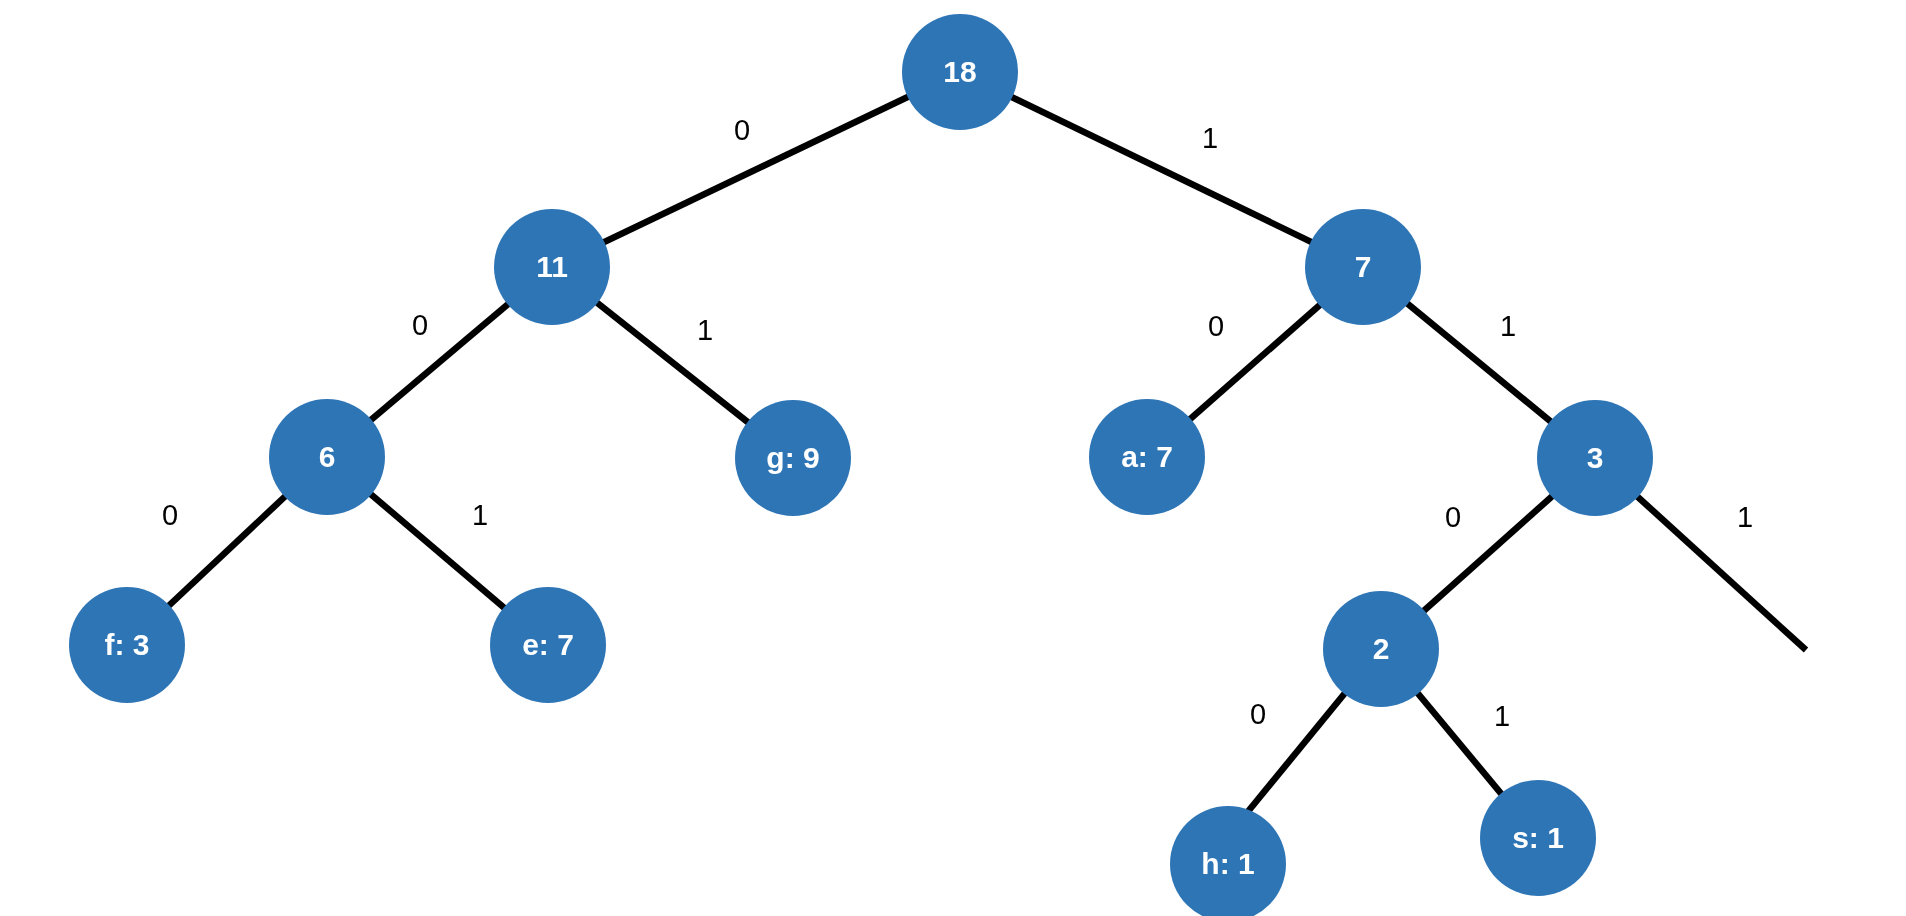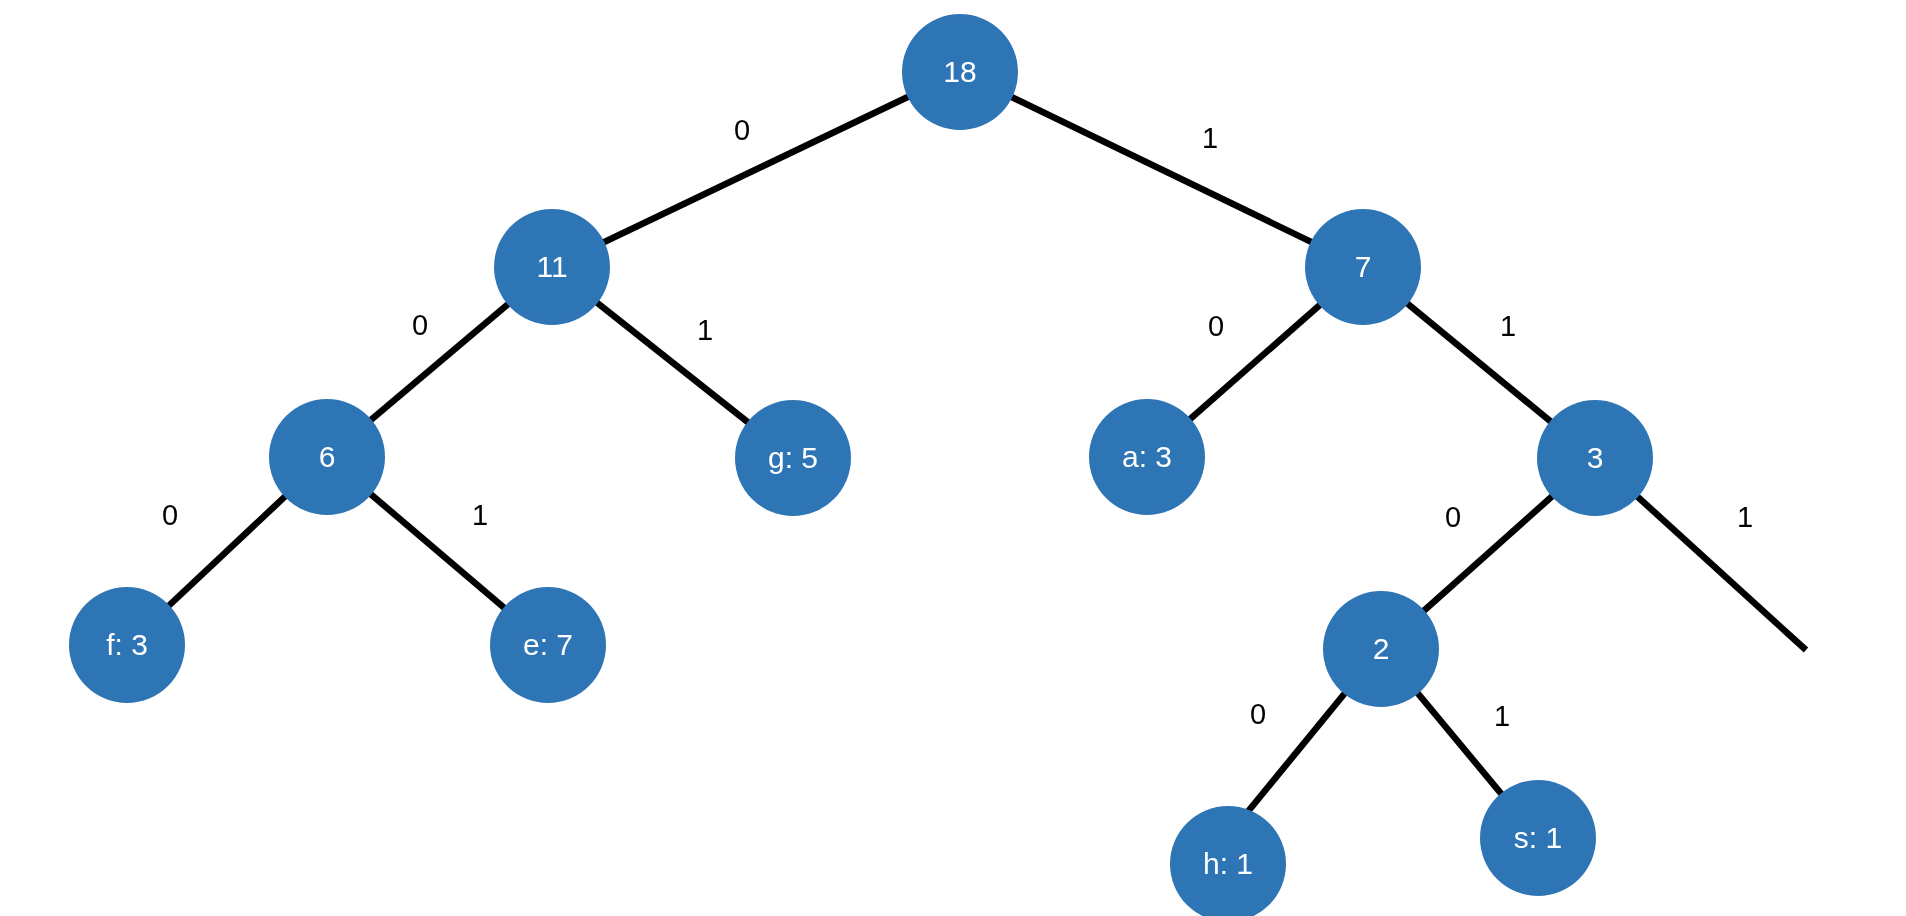--- a/index.html
+++ b/index.html
@@ -40,21 +40,21 @@
     height: 116px;
     transform: translate(-50%, -50%);
     border-radius: 50%;
     background: var(--node-fill, #2E75B6);
     color: var(--node-text, #ffffff);
     z-index: 3;
     display: flex;
     align-items: center;
     justify-content: center;
     font-size: 30px;
-    font-weight: normal;
+    font-weight: bold;
     white-space: pre;
   }
 </style>
 </head>
 <body>
 
 <div class="canvas">
 
   <svg class="edges" width="1906" height="916" viewBox="0 0 1906 916">
     <line x1="960" y1="72" x2="552" y2="267"></line>
@@ -81,22 +81,22 @@
   <div class="edge-label" style="left:1508px; top:326px">1</div>
   <div class="edge-label" style="left:1453px; top:517px">0</div>
   <div class="edge-label" style="left:1745px; top:517px">1</div>
   <div class="edge-label" style="left:1258px; top:714px">0</div>
   <div class="edge-label" style="left:1502px; top:716px">1</div>
 
   <div class="node" style="left:960px;  top:72px">18</div>
   <div class="node" style="left:552px;  top:267px">11</div>
   <div class="node" style="left:1363px; top:267px">7</div>
   <div class="node" style="left:327px;  top:457px">6</div>
-  <div class="node" style="left:793px;  top:458px">g: 5</div>
-  <div class="node" style="left:1147px; top:457px">a: 3</div>
+  <div class="node" style="left:793px;  top:458px">g: 9</div>
+  <div class="node" style="left:1147px; top:457px">a: 7</div>
   <div class="node" style="left:1595px; top:458px">3</div>
   <div class="node" style="left:127px;  top:645px">f: 3</div>
   <div class="node" style="left:548px;  top:645px">e: 7</div>
   <div class="node" style="left:1381px; top:649px">2</div>
   <div class="node" style="left:1228px; top:864px">h: 1</div>
   <div class="node" style="left:1538px; top:838px">s: 1</div>
 
 </div>
 
 </body></html>

